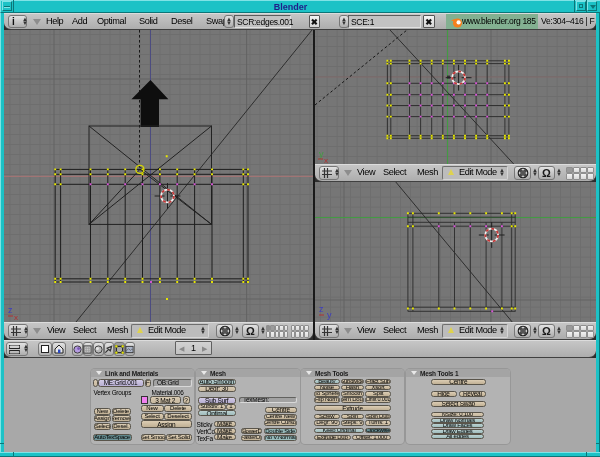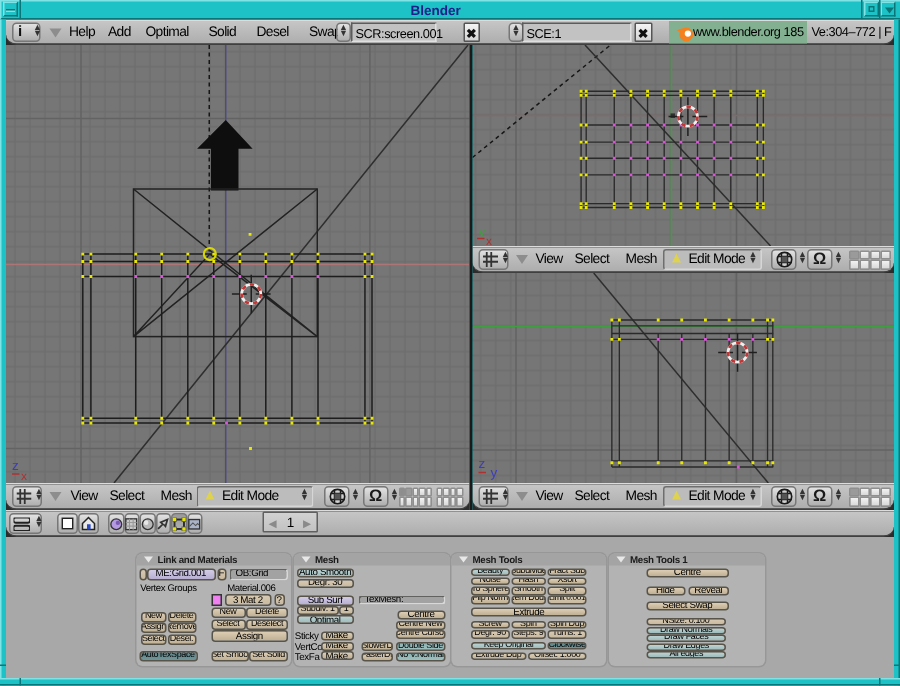--- a/index.html
+++ b/index.html
@@ -56,34 +56,34 @@
 <div class="spin" style="left:22px;top:18px;">▲<br>▼</div>
 <div class="tri" style="left:33px;top:19px;"></div>
 <div class="mtxt" style="left:46px;top:16px;">Help</div>
 <div class="mtxt" style="left:72px;top:16px;">Add</div>
 <div class="mtxt" style="left:97px;top:16px;">Optimal</div>
 <div class="mtxt" style="left:139px;top:16px;">Solid</div>
 <div class="mtxt" style="left:171px;top:16px;">Desel</div>
 <div class="mtxt" style="left:206px;top:16px;">Swap</div>
 <div class="ibtn" style="left:224px;top:15px;width:10px;height:13px;"></div>
 <div class="spin" style="left:226px;top:18px;">▲<br>▼</div>
-<div class="fld" style="left:234px;top:15px;width:57px;height:13px;">SCR:screen.001</div>
+<div class="fld" style="left:234px;top:15px;width:57px;height:13px;">SCR:edges.001</div>
 <div class="xbtn" style="left:308.5px;top:15px;width:11.5px;height:13px;">✖</div>
 <div class="ibtn" style="left:339px;top:15px;width:10px;height:13px;"></div>
 <div class="spin" style="left:341px;top:18px;">▲<br>▼</div>
 <div class="fld" style="left:348px;top:15px;width:73px;height:13px;">SCE:1</div>
 <div class="xbtn" style="left:423px;top:15px;width:11.5px;height:13px;">✖</div>
 <div class="abs" style="left:446px;top:14px;width:92px;height:15px;background:#83b091;"></div>
 <svg class="abs" style="left:450px;top:16px;" width="13" height="13" viewBox="0 0 13 13">
       <circle cx="7.5" cy="7" r="4.6" fill="#f5801e"></circle>
       <path d="M1 4.5 Q4 2 8 3.5 L7 6 Z" fill="#f5801e"></path>
       <circle cx="8.6" cy="6.4" r="2.1" fill="#fff"></circle>
     </svg>
 <div class="mtxt" style="left:462px;top:16px;font-size:8.5px;letter-spacing:-0.3px;">www.blender.org 185</div>
-<div class="mtxt" style="left:541px;top:16px;font-size:8.5px;letter-spacing:-0.3px;">Ve:304–772 | F</div>
+<div class="mtxt" style="left:541px;top:16px;font-size:8.5px;letter-spacing:-0.3px;">Ve:304–416 | F</div>
 <svg class="abs" style="left:4px;top:30px;" width="309" height="292" viewBox="0 0 309 292">
 <defs>
         <pattern id="g1" width="10" height="10" patternUnits="userSpaceOnUse" x="-3.5" y="-5">
           <path d="M9.5 0V10M0 9.5H10" stroke="#6e6e6e" stroke-width="1" fill="none"></path>
         </pattern>
       </defs>
 <rect width="309" height="292" fill="#767676"></rect>
 <rect width="309" height="292" fill="url(#g1)"></rect>
 <path d="M50 0V292M242.6 0V292M0 49H309M0 269H309" stroke="#636363" stroke-width="1"></path>
 <path d="M0 146.3H309" stroke="#ad7575" stroke-width="1"></path>

